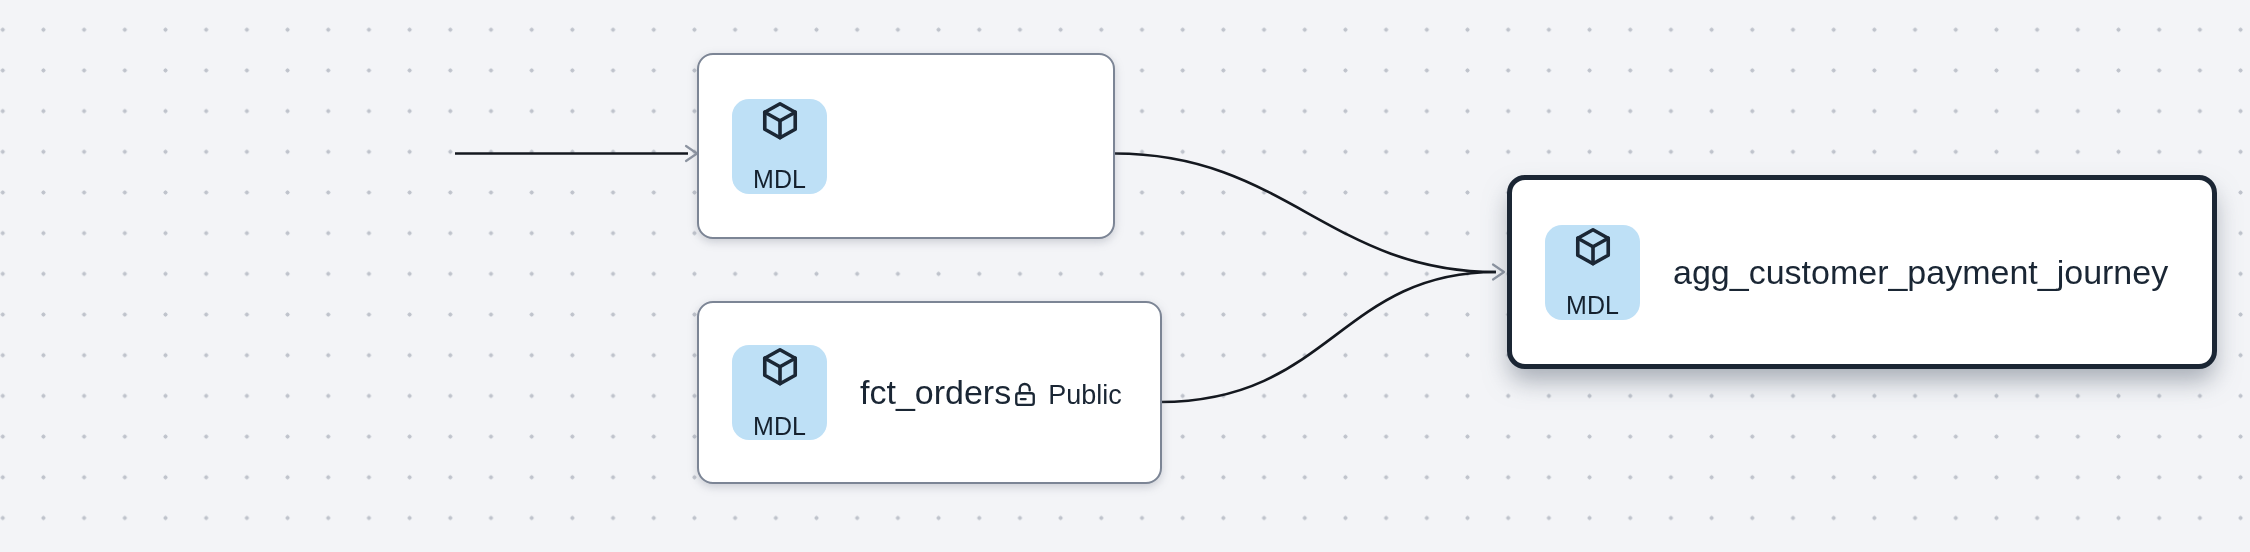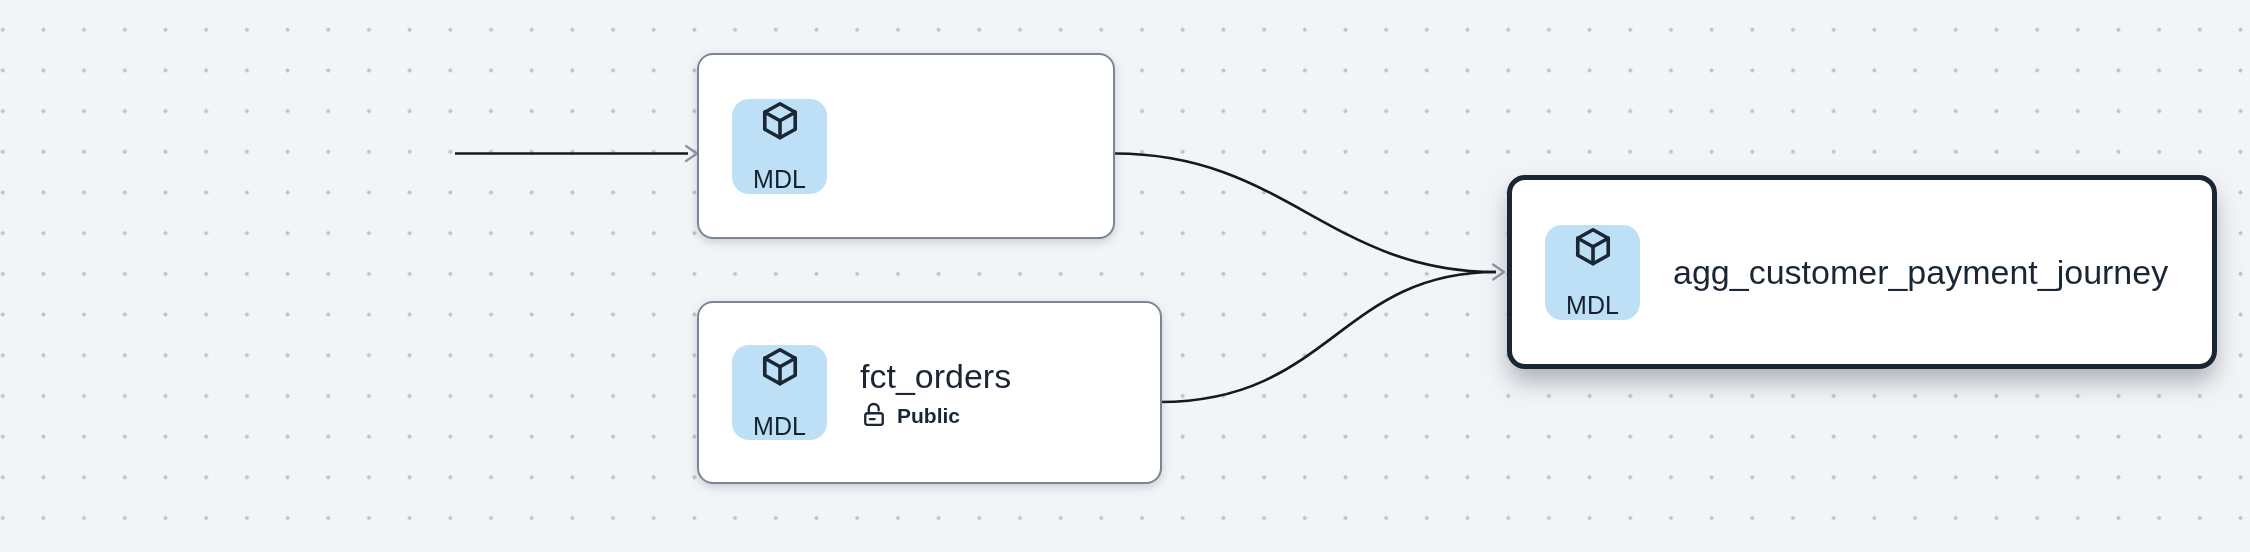--- a/index.html
+++ b/index.html
@@ -86,41 +86,40 @@
     color: #15212e;
   }
   .node-label {
     font-size: 34px;
     line-height: 1.2;
     color: #1a2634;
     white-space: nowrap;
   }
   .text-col {
     display: flex;
-    flex-direction: column;
+    flex-direction: row;
     justify-content: center;
   }
   .meta-row {
     display: flex;
     align-items: center;
     gap: 9px;
     margin-top: 5px;
     color: #1a2634;
   }
   .meta-row svg {
     width: 28px;
     height: 28px;
     display: block;
   }
   .meta-label {
-    font-size: 21px;
+    font-size: 27px;
     line-height: 1.2;
     color: #1a2634;
     white-space: nowrap;
-    font-weight: bold;
   }
   .icon-stroke {
     fill: none;
     stroke: #1b2735;
     stroke-width: 2;
     stroke-linecap: round;
     stroke-linejoin: round;
   }
 </style>
 </head>

